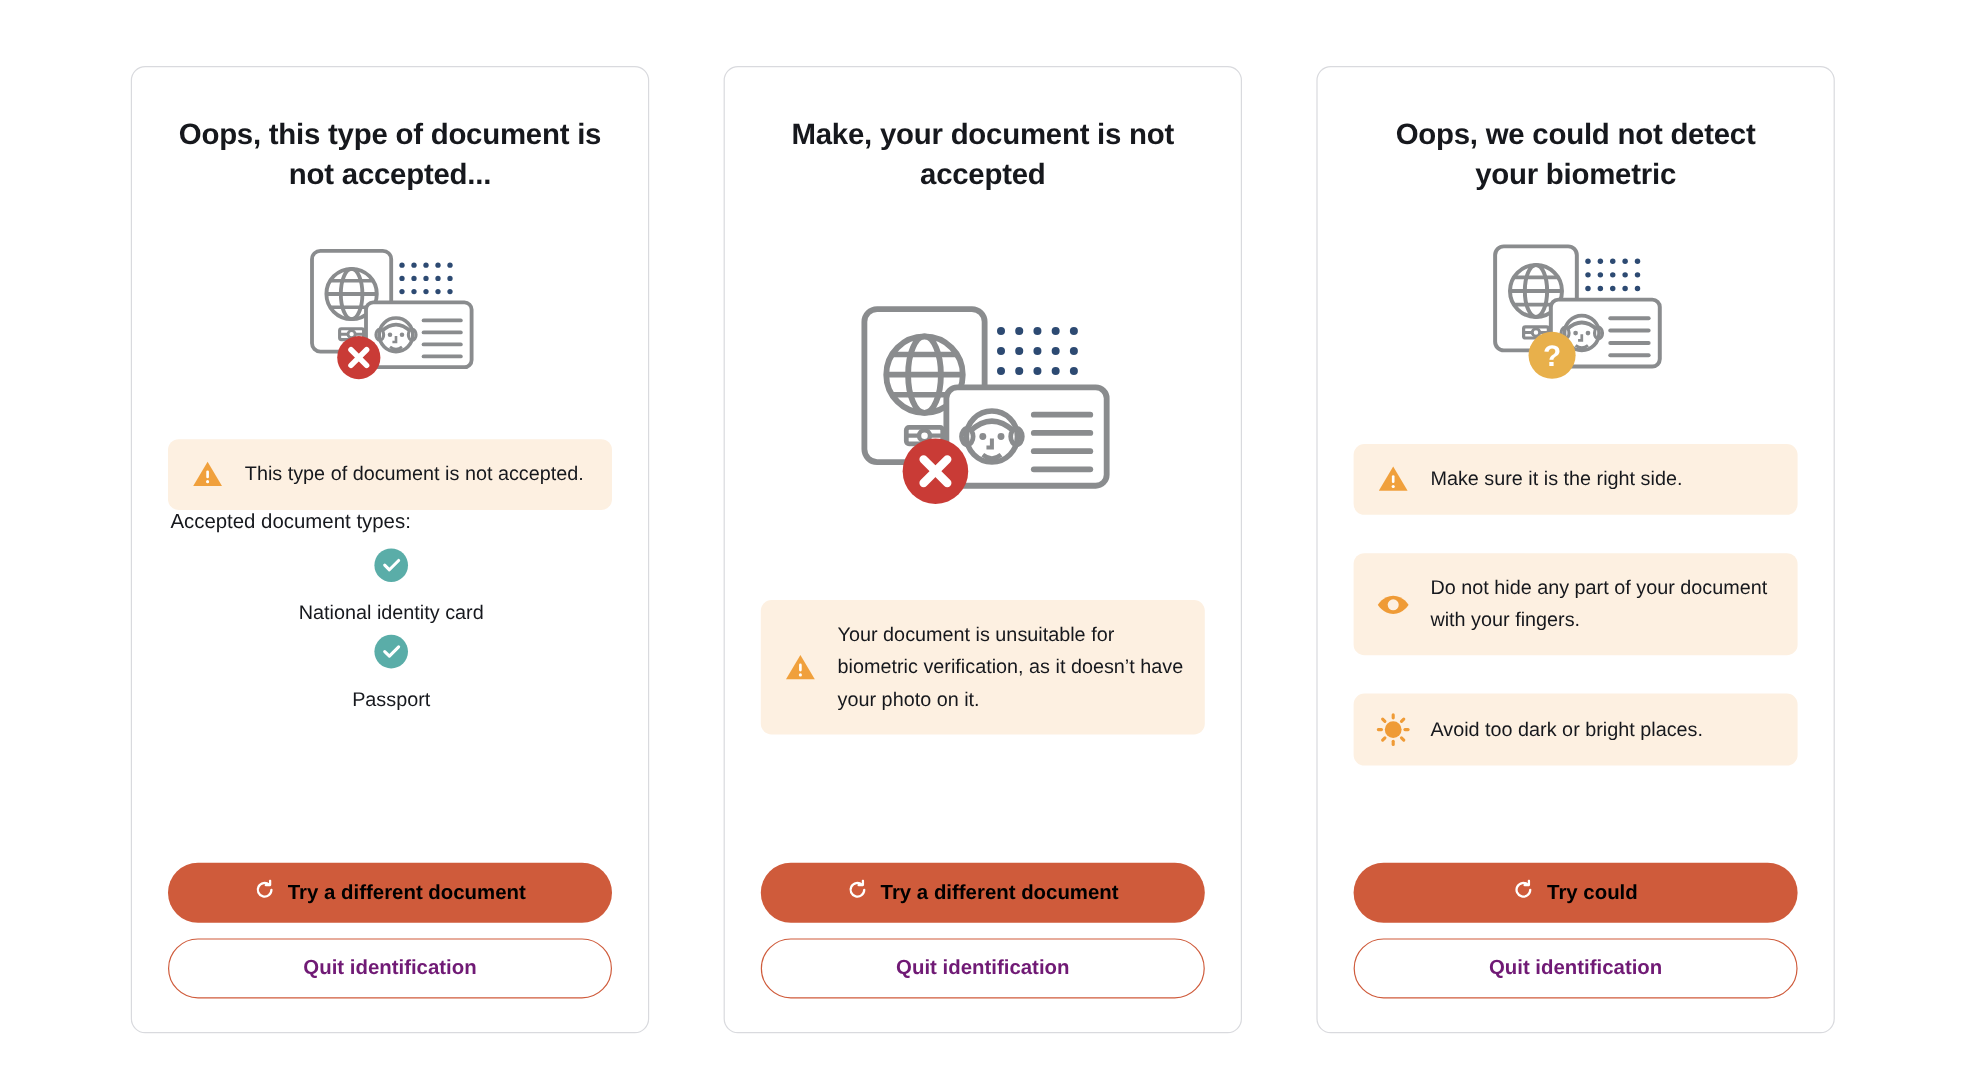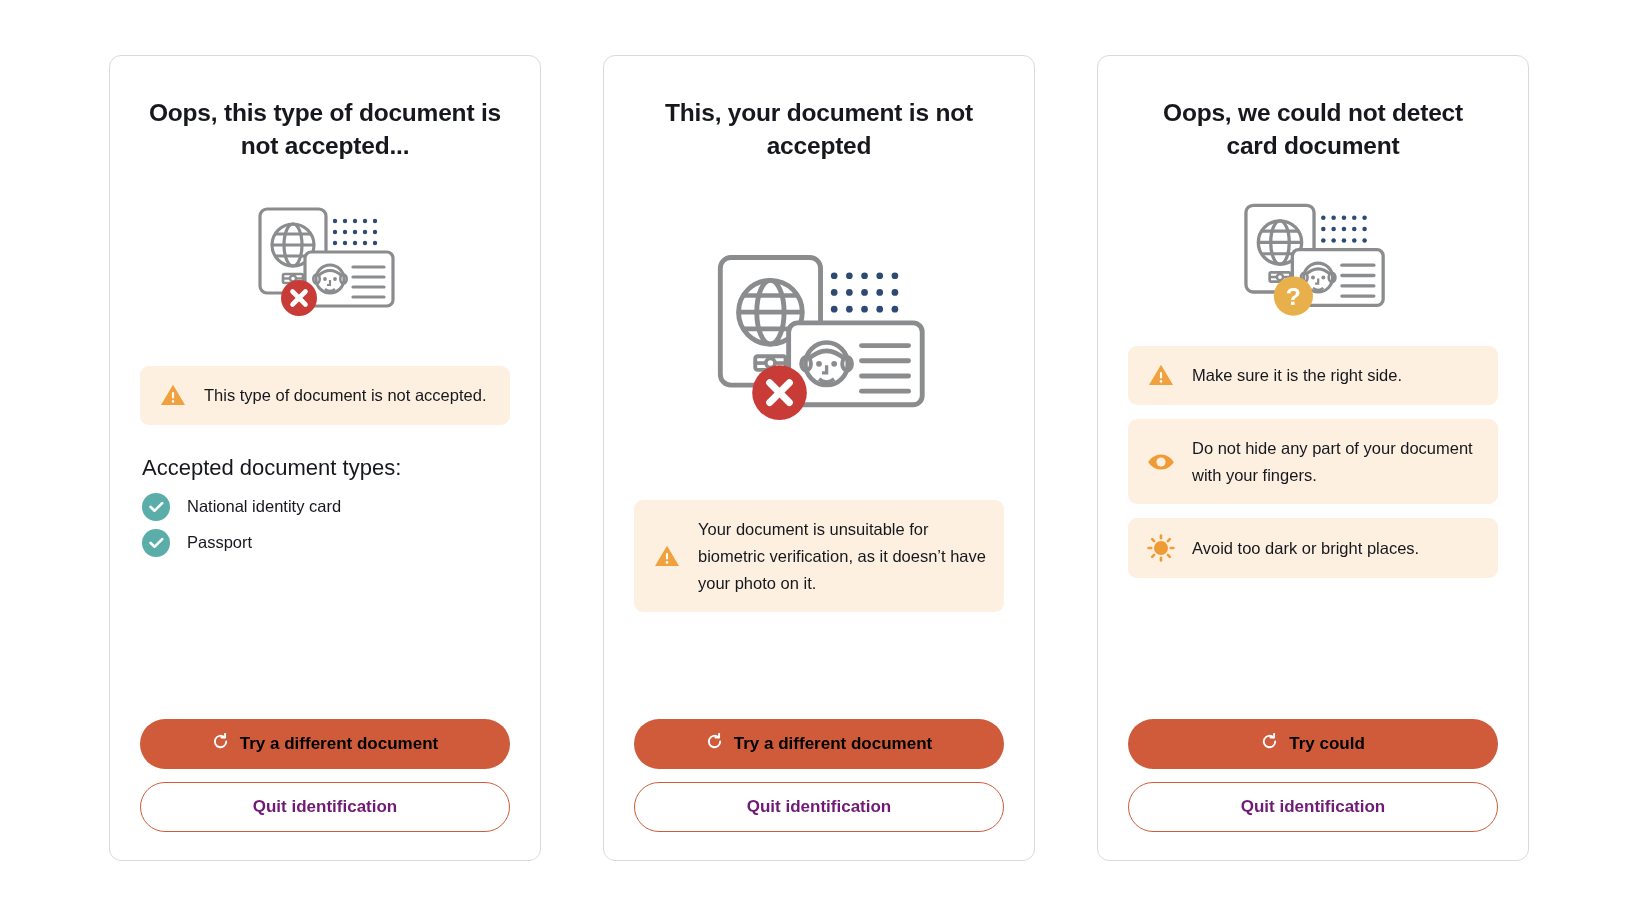--- a/index.html
+++ b/index.html
@@ -62,27 +62,26 @@
   }
   .alert .ic { flex: 0 0 auto; display: flex; align-items: center; justify-content: center; width: 30px; }
   .alert .txt {
     font-size: 16.5px;
     color: #16181d;
     line-height: 1.62;
   }
 
   
   .accepted-label {
-    font-size: 22px;
+    font-size: 17px;
     color: #16181d;
-    margin-top: 30px;
     padding-left: 2px;
   }
   .accepted-list { margin-top: 12px; display: flex; flex-direction: column; gap: 8px; }
-  .accepted-item { display: flex; align-items: center; gap: 17px; padding-left: 2px; }
+  .accepted-item { display: flex; align-items: center; gap: 17px; padding-left: 2px; flex-direction: column; }
   .accepted-item .lbl { font-size: 16.5px; color: #16181d; }
   .check-circle {
     width: 28px; height: 28px; border-radius: 50%;
     background: #5aada8;
     display: flex; align-items: center; justify-content: center;
     flex: 0 0 auto;
   }
 
   
   .btns { display: flex; flex-direction: column; gap: 13px; }
@@ -206,21 +205,21 @@
         </span>
         <span>Try a different document</span>
       </div>
       <div class="btn btn-secondary">
         <span>Quit identification</span>
       </div>
     </div>
   </div>
 
   <div class="card">
-    <div class="card-title">This, your document is not accepted</div>
+    <div class="card-title">Make, your document is not accepted</div>
 
     <div class="illus-wrap p2">
       <svg width="252" height="192" viewBox="0 0 166 126">
         <rect x="18" y="10" width="66" height="84" rx="7" fill="#fff" stroke="#8a8c8e" stroke-width="3.2"></rect>
         <circle cx="51" cy="46" r="21" fill="none" stroke="#8a8c8e" stroke-width="3.2"></circle>
         <ellipse cx="51" cy="46" rx="9" ry="21" fill="none" stroke="#8a8c8e" stroke-width="3.2"></ellipse>
         <line x1="30" y1="46" x2="72" y2="46" stroke="#8a8c8e" stroke-width="3.2"></line>
         <line x1="33.5" y1="35" x2="68.5" y2="35" stroke="#8a8c8e" stroke-width="3"></line>
         <line x1="33.5" y1="57" x2="68.5" y2="57" stroke="#8a8c8e" stroke-width="3"></line>
         <rect x="41" y="75" width="20" height="9" rx="1.5" fill="none" stroke="#8a8c8e" stroke-width="2.6"></rect>
@@ -291,21 +290,21 @@
         </span>
         <span>Try a different document</span>
       </div>
       <div class="btn btn-secondary">
         <span>Quit identification</span>
       </div>
     </div>
   </div>
 
   <div class="card">
-    <div class="card-title">Oops, we could not detect card document</div>
+    <div class="card-title">Oops, we could not detect your biometric</div>
 
     <div class="illus-wrap p3">
       <svg width="172" height="130" viewBox="0 0 166 126">
         <rect x="18" y="10" width="66" height="84" rx="7" fill="#fff" stroke="#8a8c8e" stroke-width="3.2"></rect>
         <circle cx="51" cy="46" r="21" fill="none" stroke="#8a8c8e" stroke-width="3.2"></circle>
         <ellipse cx="51" cy="46" rx="9" ry="21" fill="none" stroke="#8a8c8e" stroke-width="3.2"></ellipse>
         <line x1="30" y1="46" x2="72" y2="46" stroke="#8a8c8e" stroke-width="3.2"></line>
         <line x1="33.5" y1="35" x2="68.5" y2="35" stroke="#8a8c8e" stroke-width="3"></line>
         <line x1="33.5" y1="57" x2="68.5" y2="57" stroke="#8a8c8e" stroke-width="3"></line>
         <rect x="41" y="75" width="20" height="9" rx="1.5" fill="none" stroke="#8a8c8e" stroke-width="2.6"></rect>
@@ -341,21 +340,21 @@
           <line x1="111" y1="68" x2="142" y2="68"></line>
             <line x1="111" y1="78" x2="142" y2="78"></line>
           <line x1="111" y1="88" x2="142" y2="88"></line>
             <line x1="111" y1="98" x2="142" y2="98"></line>
         </g>
         <circle cx="64" cy="98" r="19" fill="#e8b04b"></circle>
         <text x="64" y="107" text-anchor="middle" font-family="Liberation Sans, sans-serif" font-size="24" font-weight="bold" fill="#ffffff">?</text>
       </svg>
     </div>
 
-    <div class="alerts" style="margin-top:16px; gap:14px">
+    <div class="alerts" style="margin-top:40px; gap:32px">
       <div class="alert">
         <span class="ic">
           <svg width="26" height="24" viewBox="0 0 26 24">
               <path d="M13 1.8 L25 22 L1 22 Z" fill="#f0a03c"></path>
               <rect x="11.9" y="9" width="2.2" height="6.5" rx="1.1" fill="#fff"></rect>
               <circle cx="13" cy="18.4" r="1.3" fill="#fff"></circle>
             </svg>
         </span>
         <span class="txt">Make sure it is the right side.</span>
       </div>

